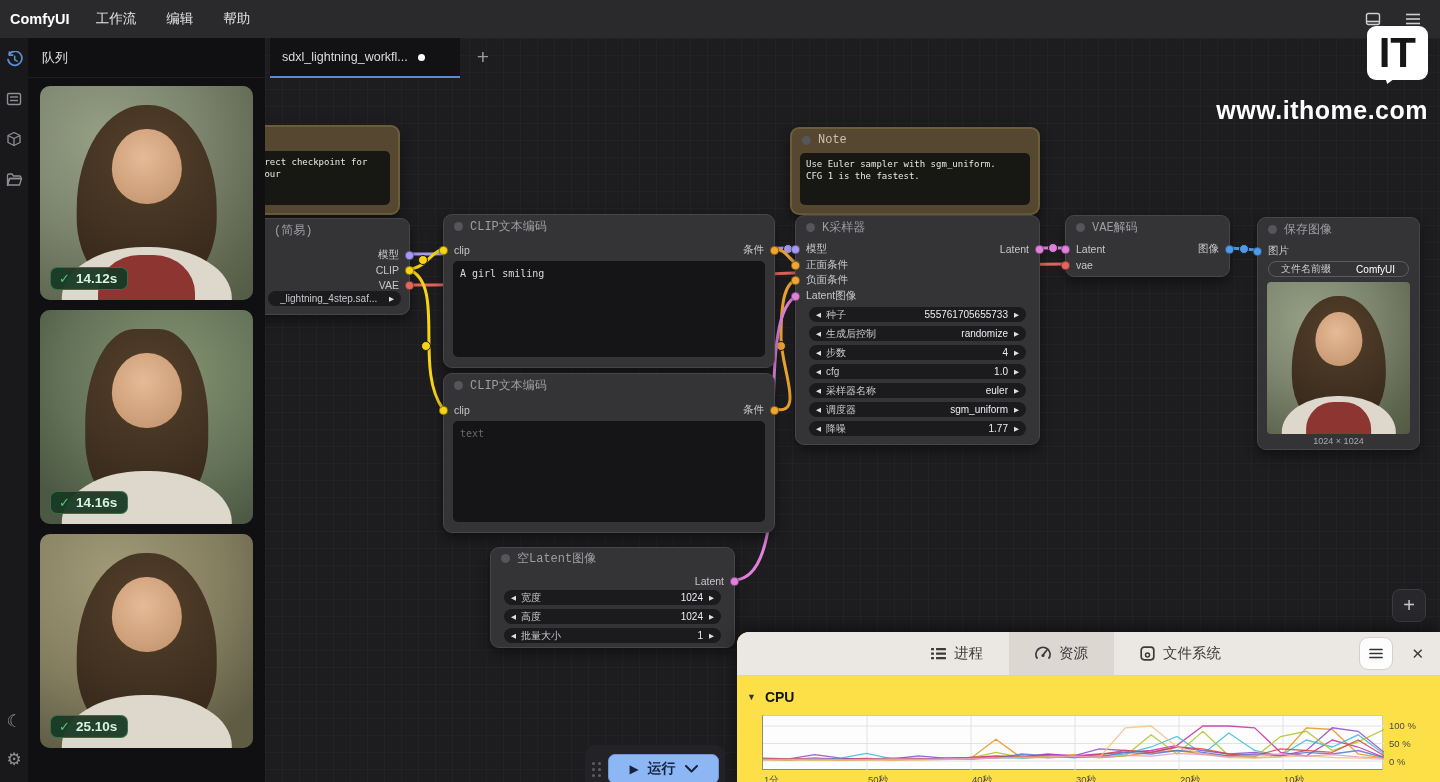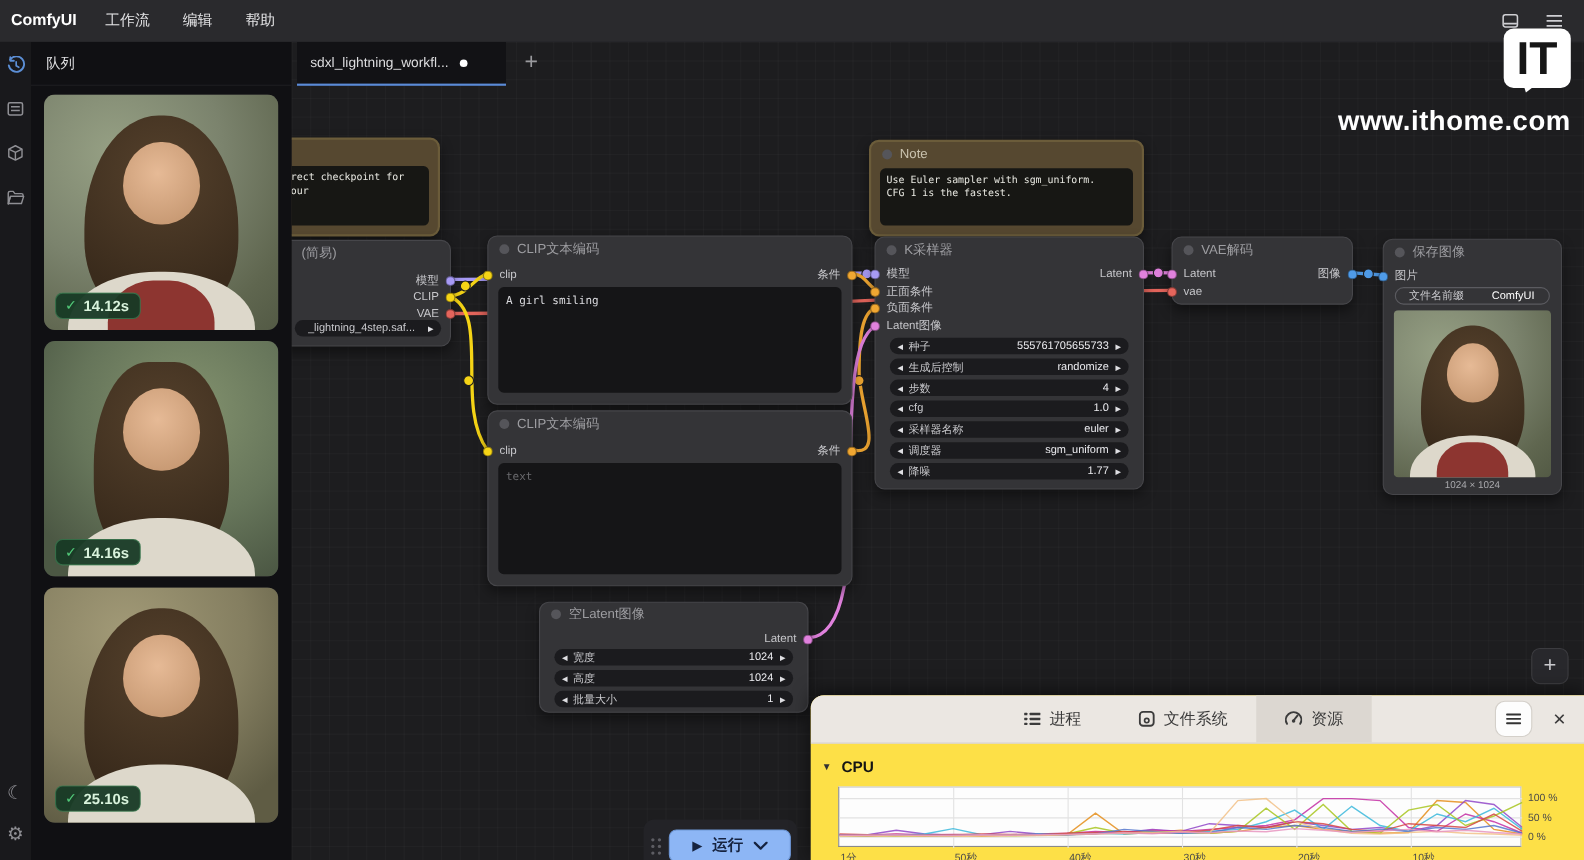--- a/index.html
+++ b/index.html
@@ -44,21 +44,21 @@
   .tab { position:absolute; left:5px; top:0; width:190px; height:40px; background:#121215; border-bottom:2px solid #5b8bd6; display:flex; align-items:center; padding:0 12px; gap:10px; z-index:4; }
   .tab-label { color:#dcdcde; font-size:12.5px; white-space:nowrap; overflow:hidden; }
   .tab-dot { width:7px; height:7px; border-radius:50%; background:#fff; flex:none; }
   .tab-add { position:absolute; left:206px; top:8px; width:24px; height:24px; color:#9a9a9e; font-size:21px; line-height:22px; text-align:center; z-index:4; }
 
   
   .wires { position:absolute; inset:0; z-index:1; }
 
   
   .node { position:absolute; background:#343437; border:1px solid #46464a; border-radius:9px; box-shadow:0 5px 12px rgba(0,0,0,.45); z-index:2; }
-  .ntitle { height:22px; display:flex; align-items:center; gap:7px; padding:0 10px; color:#9d9da1; font-size:12px; }
+  .ntitle { height:22px; display:flex; align-items:center; gap:7px; padding:0 10px; color:#9d9da1; font-size:12px;font-family:Liberation Mono, monospace; }
   .ndot { width:9px; height:9px; border-radius:50%; background:#55555a; flex:none; }
   .node-note { background:#564830; border:2px solid #6b5c3a; }
   .node-note .ntitle { color:#c9c2ae; }
   .note-body { position:absolute; left:8px; right:8px; top:24px; bottom:8px; background:#171714; border-radius:5px; padding:5px 6px; font-family:"DejaVu Sans Mono",monospace; font-size:9px; line-height:12px; color:#e9e9e2; }
   .port { position:absolute; display:flex; align-items:center; gap:6px; font-size:10.5px; color:#c6c6ca; height:14px; }
   .port.in { left:-5px; }
   .port.out { right:-5px; flex-direction:row-reverse; }
   .pdot { width:9px; height:9px; border-radius:50%; border:1px solid rgba(0,0,0,.4); flex:none; }
   .c-model{background:#a79af5} .c-clip{background:#f5d416} .c-vae{background:#e4655c} .c-cond{background:#f0a732} .c-latent{background:#e081dd} .c-image{background:#4f9be8}
   .widget { position:absolute; height:15px; background:#1b1b1e; border-radius:8px; display:flex; align-items:center; padding:0 7px; font-size:10px; color:#c9c9cd; }
@@ -482,34 +482,34 @@
                 <rect x="0" y="1" width="3" height="2.2" rx="0.5"></rect>
                 <rect x="5" y="1" width="10" height="2.2" rx="0.5"></rect>
                 <rect x="0" y="5.5" width="3" height="2.2" rx="0.5"></rect>
                 <rect x="5" y="5.5" width="10" height="2.2" rx="0.5"></rect>
                 <rect x="0" y="10" width="3" height="2.2" rx="0.5"></rect>
                 <rect x="5" y="10" width="10" height="2.2" rx="0.5"></rect>
               </g>
             </svg>
           <span>进程</span>
         </div>
-        <div class="mon-tab">
-          <svg class="icon" width="15" height="15" viewBox="0 0 15 15">
-              <rect x="1.2" y="1.2" width="12.6" height="12.6" rx="3" fill="none" stroke="#3b3b3b" stroke-width="1.7"></rect>
-              <circle cx="7.5" cy="9" r="2" fill="none" stroke="#3b3b3b" stroke-width="1.5"></circle>
-            </svg>
-          <span>文件系统</span>
-        </div>
         <div class="mon-tab active">
           <svg class="icon" width="16" height="15" viewBox="0 0 16 15">
               <path d="M2 12 A7 7 0 1 1 14 12" fill="none" stroke="#3b3b3b" stroke-width="1.8" stroke-linecap="round"></path>
               <line x1="8" y1="9" x2="11.5" y2="4.5" stroke="#3b3b3b" stroke-width="1.8" stroke-linecap="round"></line>
               <circle cx="8" cy="9.5" r="1.6" fill="#3b3b3b"></circle>
             </svg>
           <span>资源</span>
+        </div>
+        <div class="mon-tab">
+          <svg class="icon" width="15" height="15" viewBox="0 0 15 15">
+              <rect x="1.2" y="1.2" width="12.6" height="12.6" rx="3" fill="none" stroke="#3b3b3b" stroke-width="1.7"></rect>
+              <circle cx="7.5" cy="9" r="2" fill="none" stroke="#3b3b3b" stroke-width="1.5"></circle>
+            </svg>
+          <span>文件系统</span>
         </div>
       </div>
       <div class="mon-actions">
         <div class="mon-menu-btn">
           <svg class="icon" width="14" height="11" viewBox="0 0 14 11">
               <g stroke="#333" stroke-width="1.7" stroke-linecap="round">
                 <line x1="1" y1="1.5" x2="13" y2="1.5"></line>
                 <line x1="1" y1="5.5" x2="13" y2="5.5"></line>
                 <line x1="1" y1="9.5" x2="13" y2="9.5"></line>
               </g>

